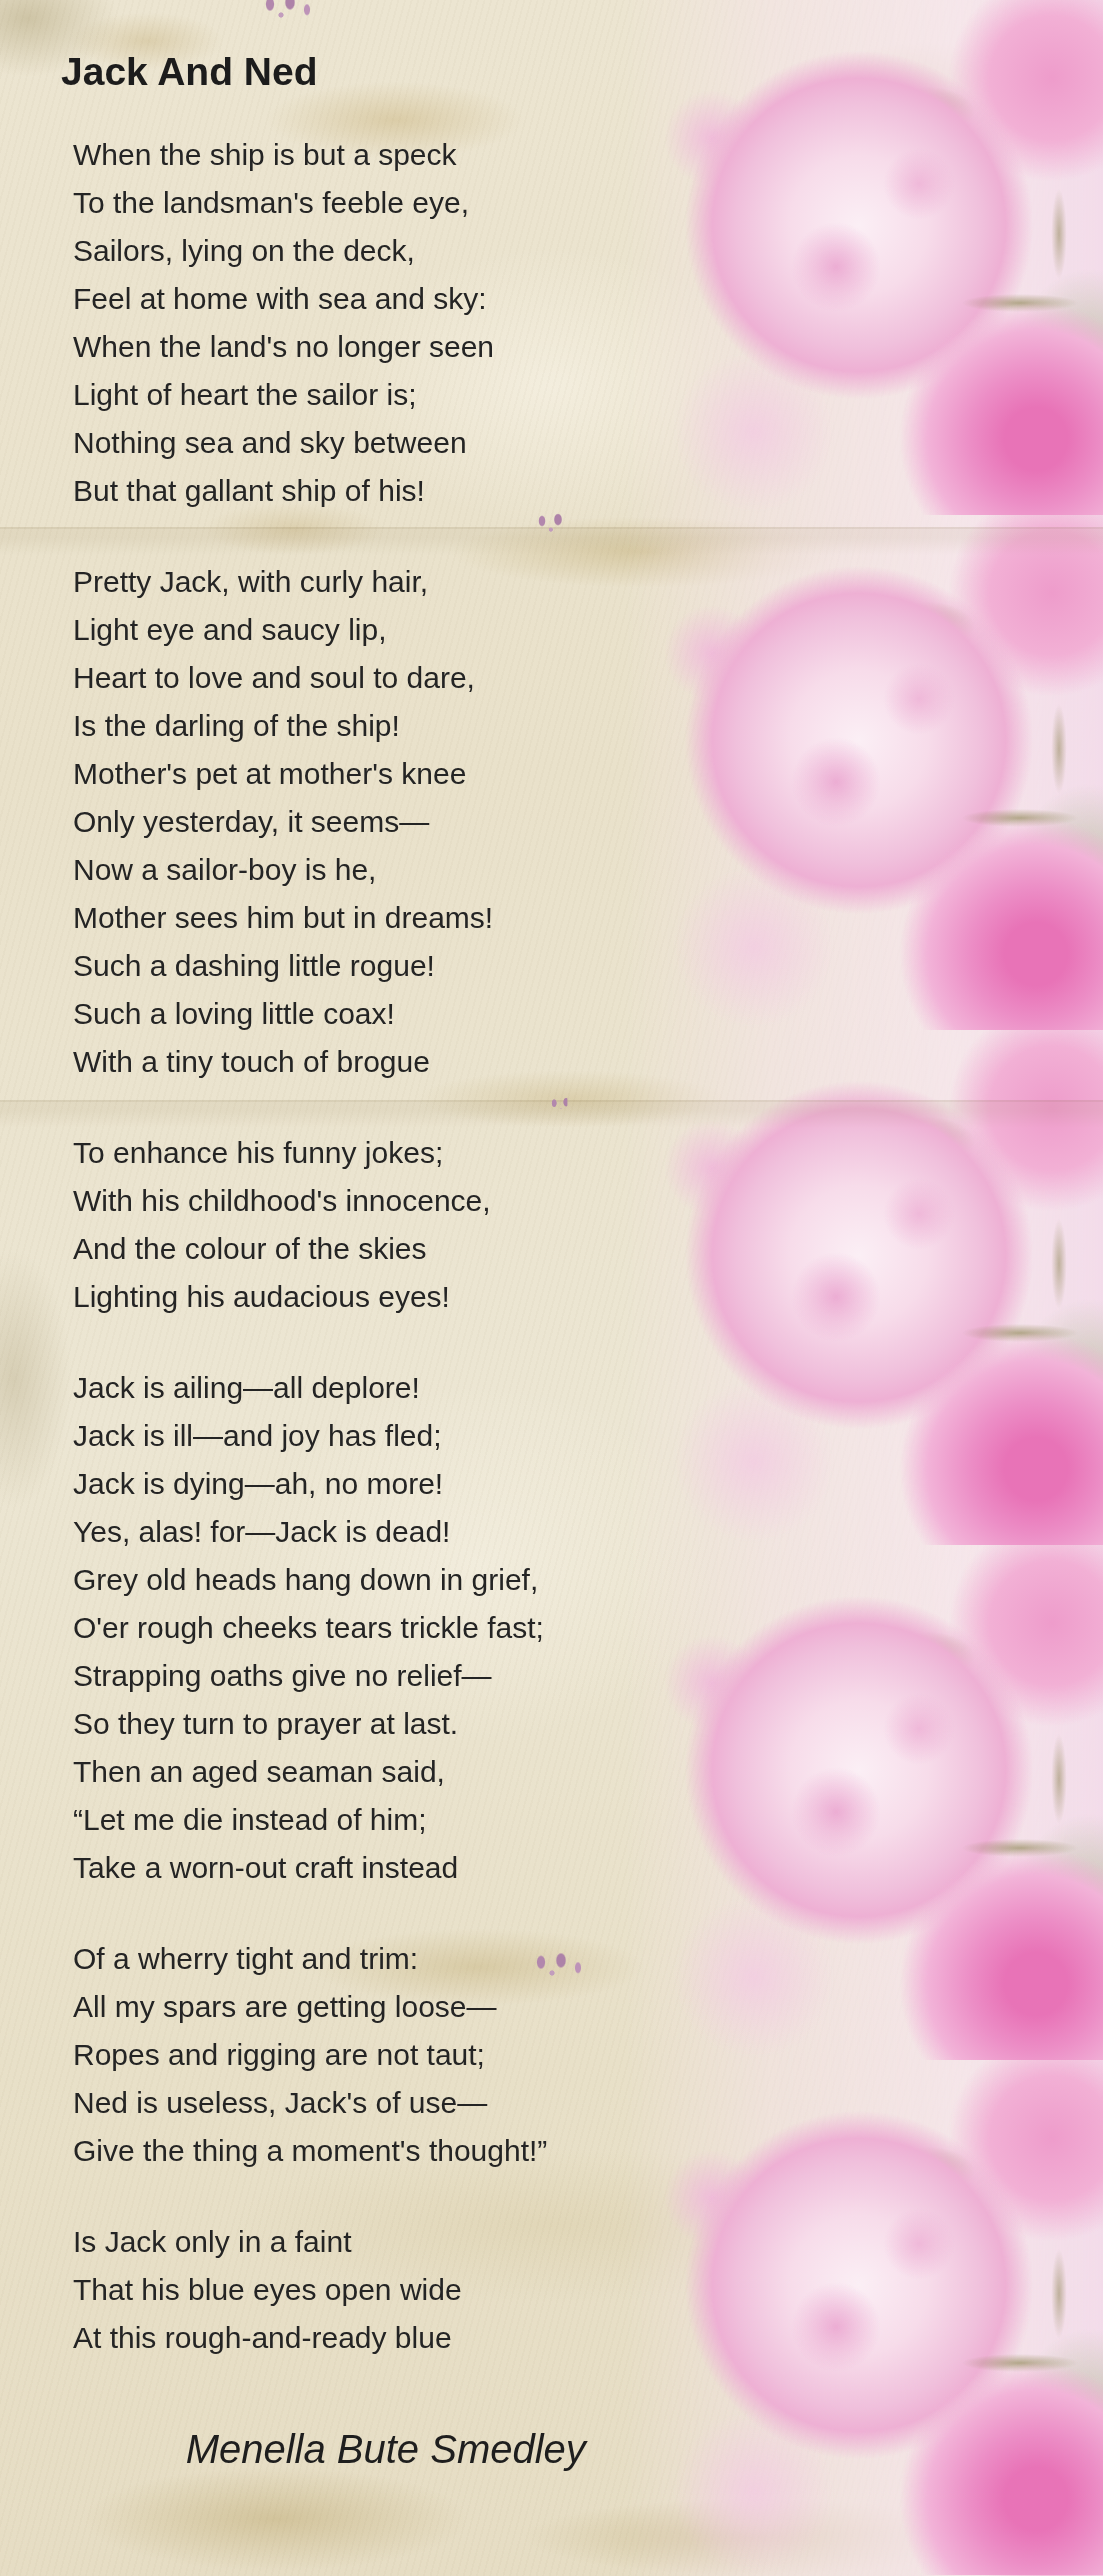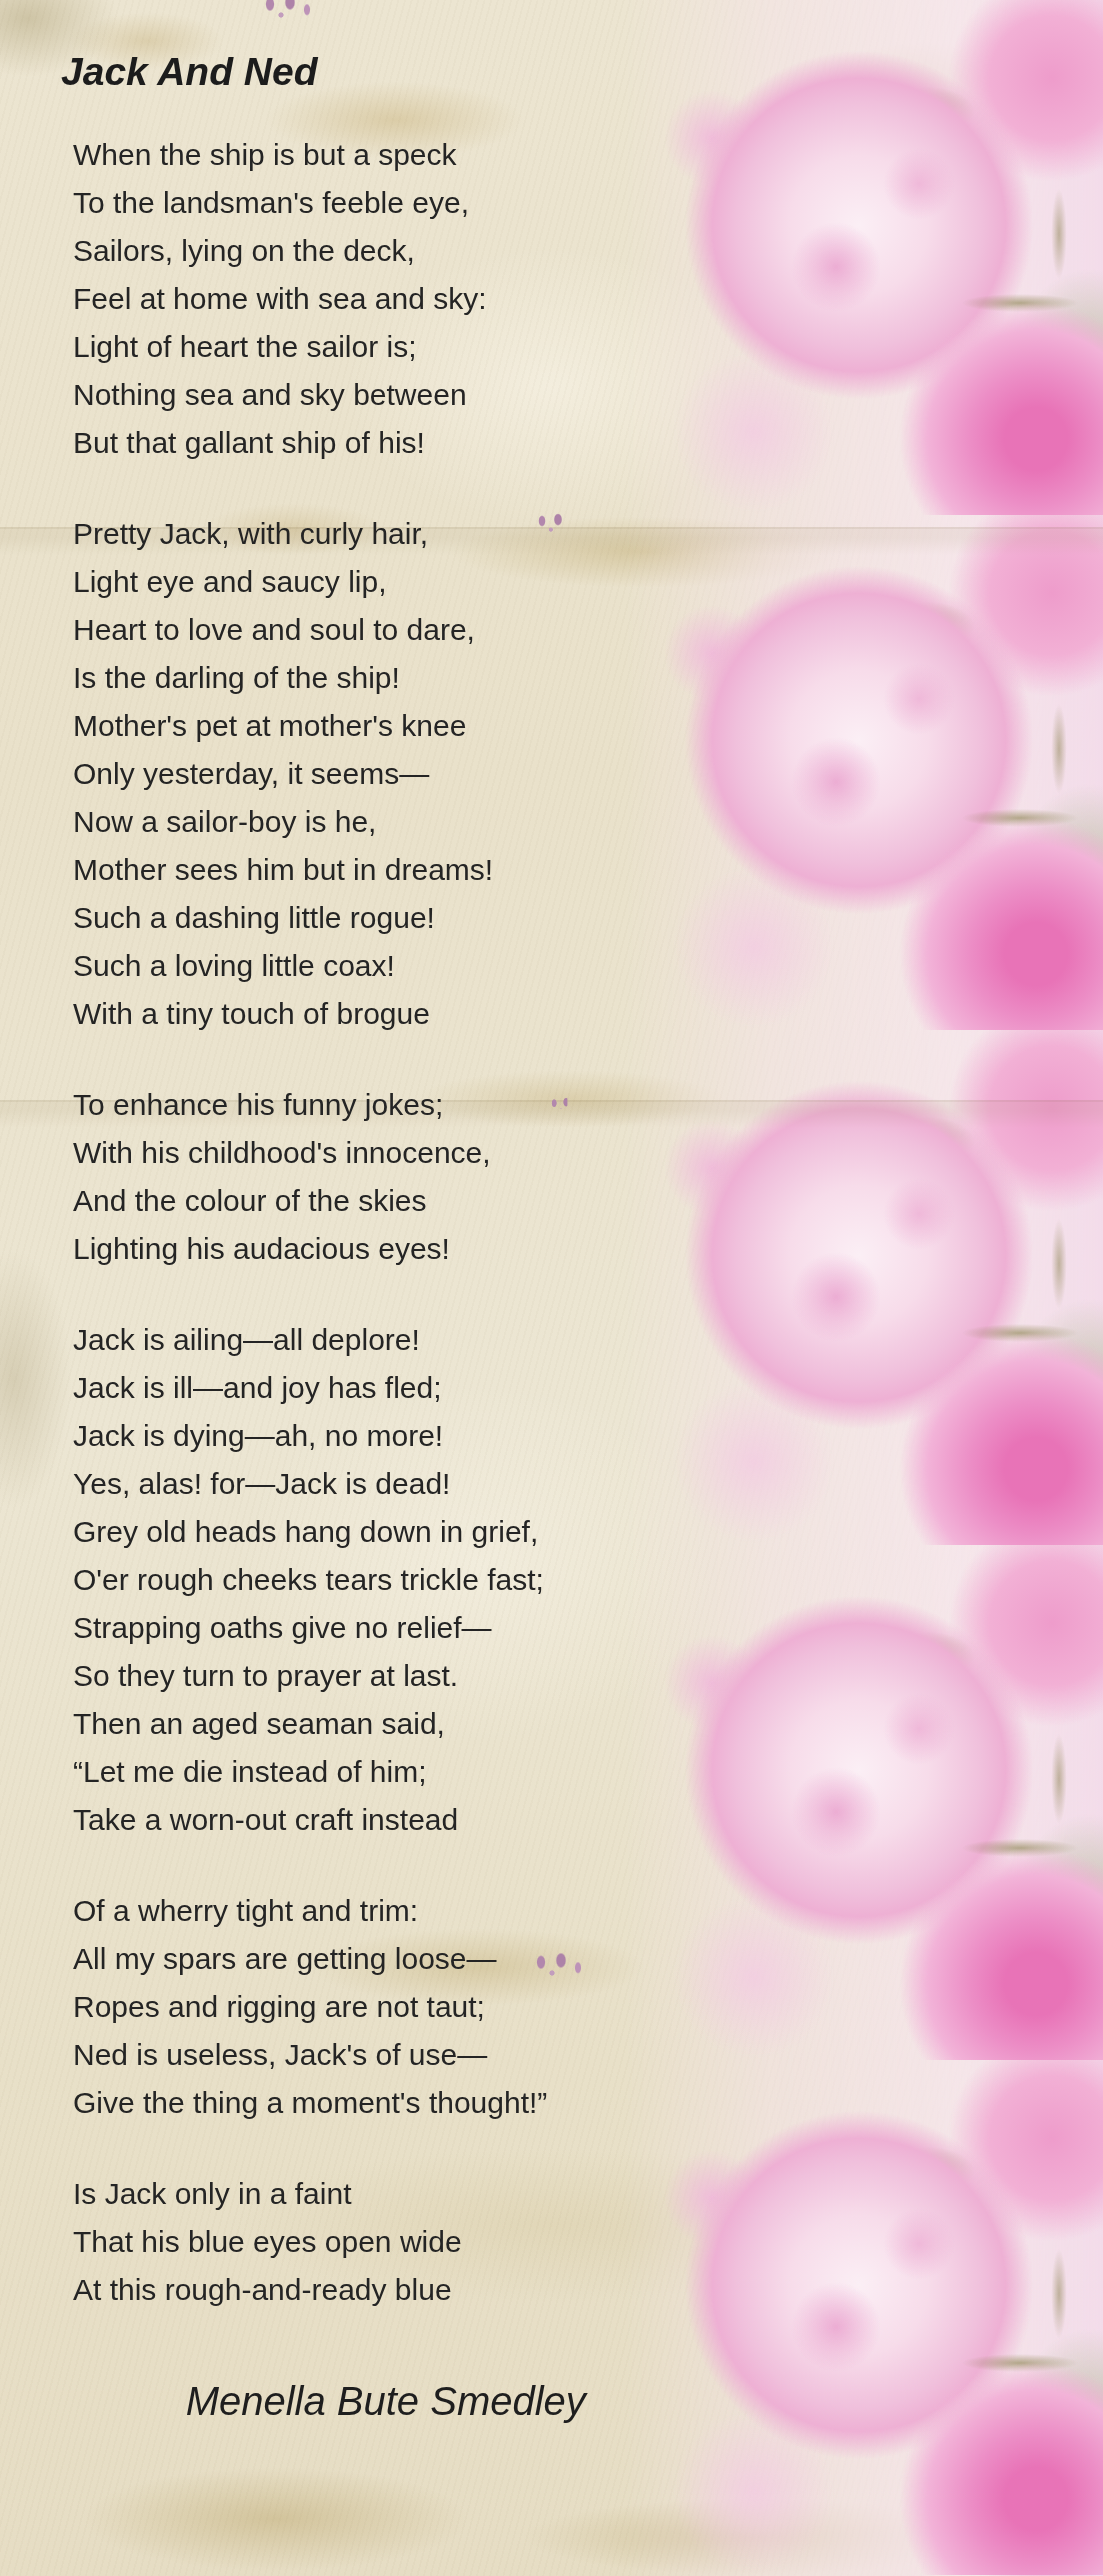--- a/index.html
+++ b/index.html
@@ -99,21 +99,20 @@
     padding: 41px 0 0 61px;
     color: #242424;
   }
 
   .title {
     margin: 11px 0 0 0;
     font-size: 39px;
     line-height: 40px;
     font-weight: bold;
     color: #1c1c1c;
-    font-style: italic;
   }
 
   .stanza {
     margin: 43px 0 0 12px;
     font-size: 30px;
     font-weight: normal;
     line-height: 48px;
   }
   #stanzas .stanza:first-child { margin-top: 39px; }
   .line { display: block; white-space: nowrap; }
@@ -144,20 +143,21 @@
   <div class="petals petals-4"></div>
 
   <div class="content">
     <h1 class="title">Jack And Ned</h1>
     <div id="stanzas">
         <p class="stanza">
           <span class="line">When the ship is but a speck</span>
           <span class="line">To the landsman's feeble eye,</span>
           <span class="line">Sailors, lying on the deck,</span>
           <span class="line">Feel at home with sea and sky:</span>
+          <span class="line">When the land's no longer seen</span>
           <span class="line">Light of heart the sailor is;</span>
           <span class="line">Nothing sea and sky between</span>
           <span class="line">But that gallant ship of his!</span>
         </p>
         <p class="stanza">
           <span class="line">Pretty Jack, with curly hair,</span>
           <span class="line">Light eye and saucy lip,</span>
           <span class="line">Heart to love and soul to dare,</span>
           <span class="line">Is the darling of the ship!</span>
           <span class="line">Mother's pet at mother's knee</span>

